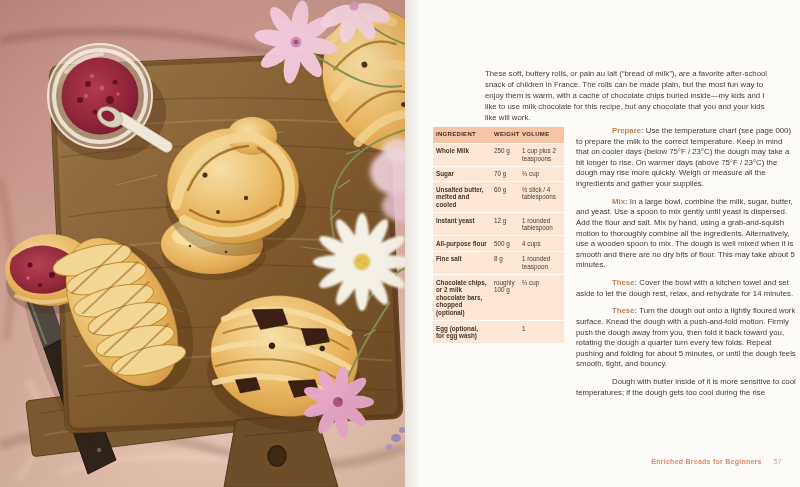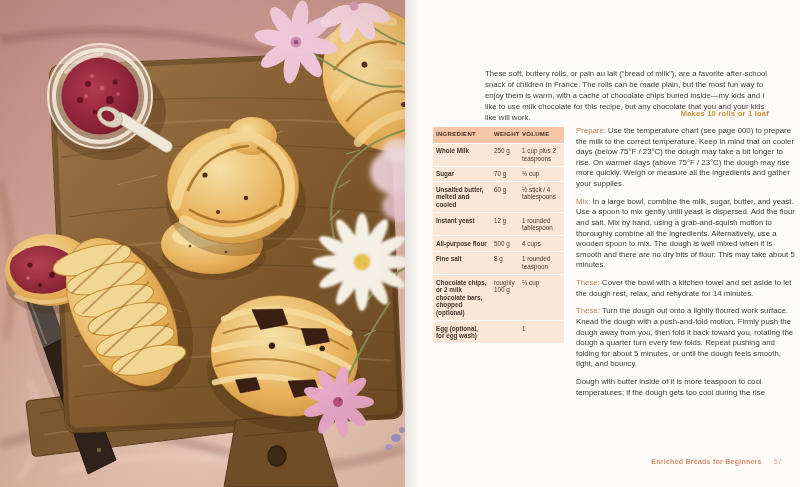--- a/index.html
+++ b/index.html
@@ -50,21 +50,21 @@
     vertical-align:top;padding:3.5px 3px;
     border-top:1px solid rgba(255,255,255,.9);
   }
   table.ing td.w, table.ing td.v{font-weight:normal}
   table.ing td.i{font-weight:bold;color:#443528}
   .steps{
     position:absolute;left:171px;top:126px;width:220px;
     font-size:7.8px;line-height:10.6px;color:#3f3a34;
   }
   .steps p{margin:0 0 7.2px 0;}
-  .steps b{color:var(--step-label,#bb8257);font-weight:normal;}
+  .steps b{color:var(--step-label,#bb8257);font-weight:bold;margin-left:36px;}
   .footer{
     position:absolute;right:18px;top:458px;
     font-size:7px;font-weight:bold;letter-spacing:.25px;
     color:var(--footer-color,#d98a6b);
   }
   .footer .pagenum{margin-left:12px;color:#d6a48e;font-weight:normal;}
 </style>
 </head>
 <body>
 
@@ -373,21 +373,20 @@
 
   <rect x="0" y="0" width="405" height="487" fill="url(#vig)"></rect>
 </svg>
 
 <div class="page">
   <div class="spine-shadow"></div>
 
 
   <p class="intro">These soft, buttery rolls, or pain au lait (“bread of milk”), are a favorite after-school snack of children in France. The rolls can be made plain, but the most fun way to enjoy them is warm, with a cache of chocolate chips buried inside—my kids and I like to use milk chocolate for this recipe, but any chocolate that you and your kids like will work.</p>
 
-  <div class="yield">Makes 10 rolls or 1 loaf</div>
 
   <table class="ing">
     <colgroup>
         <col class="c1">
         <col class="c2">
         <col class="c3">
       </colgroup>
     <thead>
       <tr>
         <th>INGREDIENT</th>
@@ -437,19 +436,19 @@
         <td class="v">1</td>
       </tr>
     </tbody>
   </table>
 
   <div class="steps">
     <p><b>Prepare:</b> <span>Use the temperature chart (see page 000) to prepare the milk to the correct temperature. Keep in mind that on cooler days (below 75°F / 23°C) the dough may take a bit longer to rise. On warmer days (above 75°F / 23°C) the dough may rise more quickly. Weigh or measure all the ingredients and gather your supplies.</span></p>
     <p><b>Mix:</b> <span>In a large bowl, combine the milk, sugar, butter, and yeast. Use a spoon to mix gently until yeast is dispersed. Add the flour and salt. Mix by hand, using a grab-and-squish motion to thoroughly combine all the ingredients. Alternatively, use a wooden spoon to mix. The dough is well mixed when it is smooth and there are no dry bits of flour. This may take about 5 minutes.</span></p>
     <p><b>These:</b> <span>Cover the bowl with a kitchen towel and set aside to let the dough rest, relax, and rehydrate for 14 minutes.</span></p>
     <p><b>These:</b> <span>Turn the dough out onto a lightly floured work surface. Knead the dough with a push-and-fold motion. Firmly push the dough away from you, then fold it back toward you, rotating the dough a quarter turn every few folds. Repeat pushing and folding for about 5 minutes, or until the dough feels smooth, tight, and bouncy.</span></p>
-    <p><b></b> <span>Dough with butter inside of it is more teaspoon to cool temperatures; if the dough gets too cool during the rise</span></p>
+    <p><b></b> <span>Dough with butter inside of it is more sensitive to cool temperatures; if the dough gets too cool during the rise</span></p>
   </div>
 
   <div class="footer">
     <span>Enriched Breads for Beginners</span><span class="pagenum">57</span>
   </div>
 </div>
 
 </body></html>

